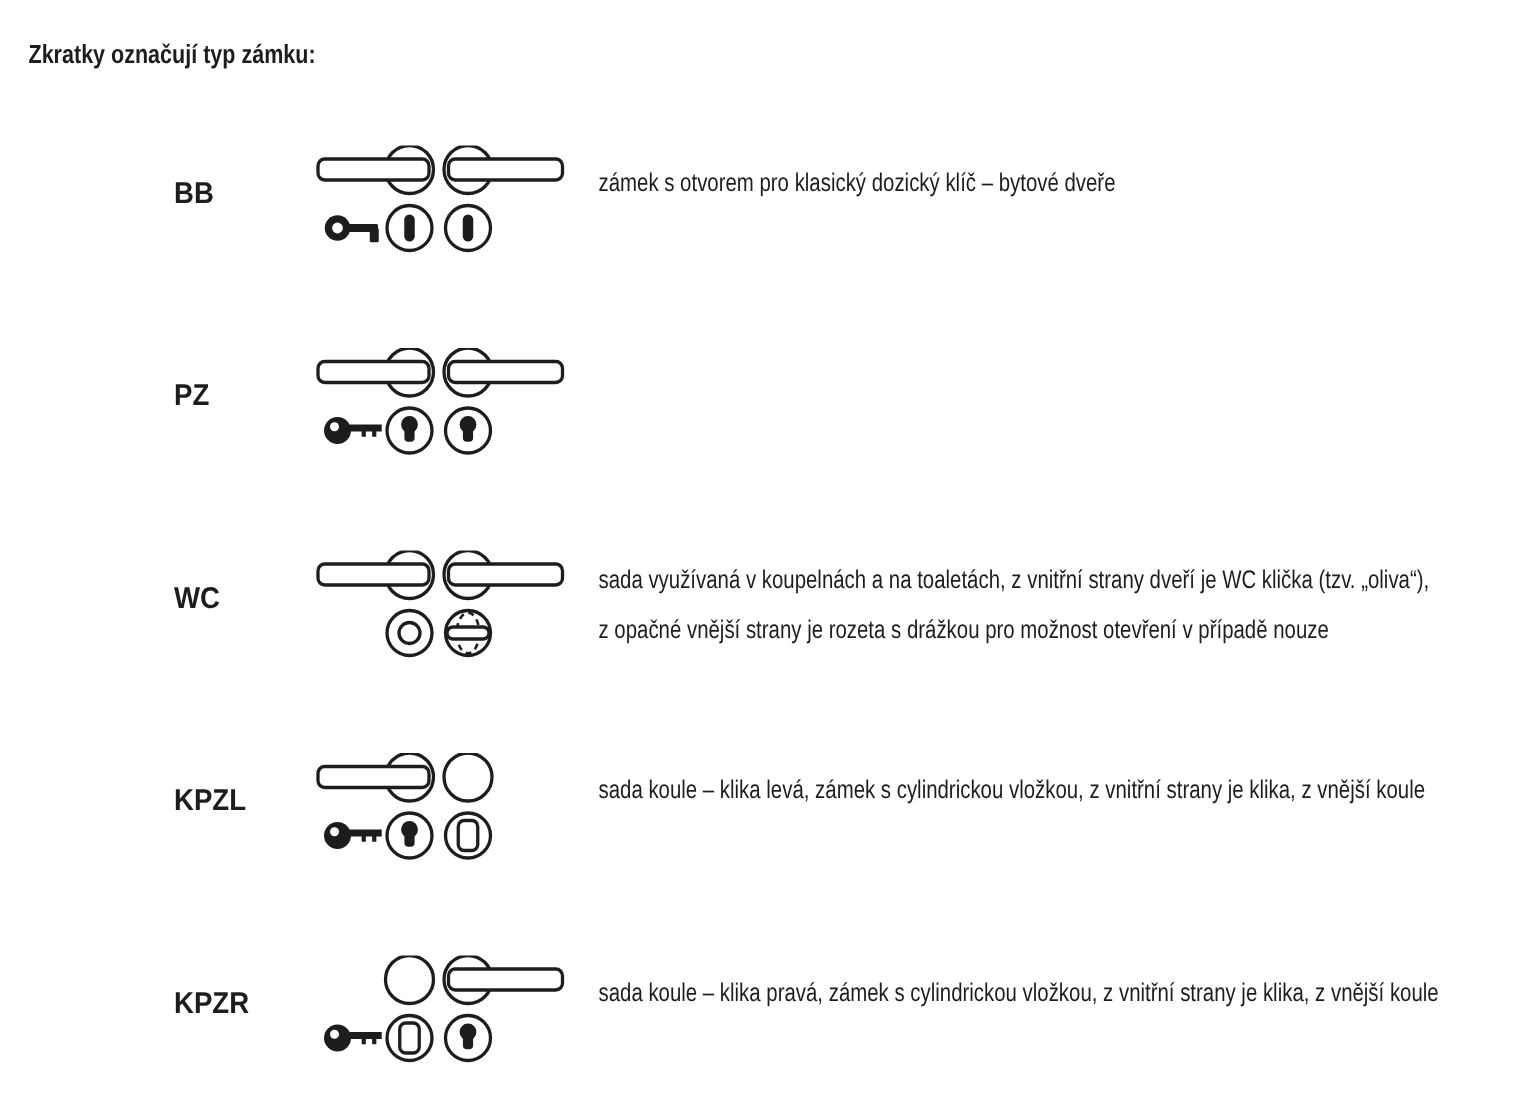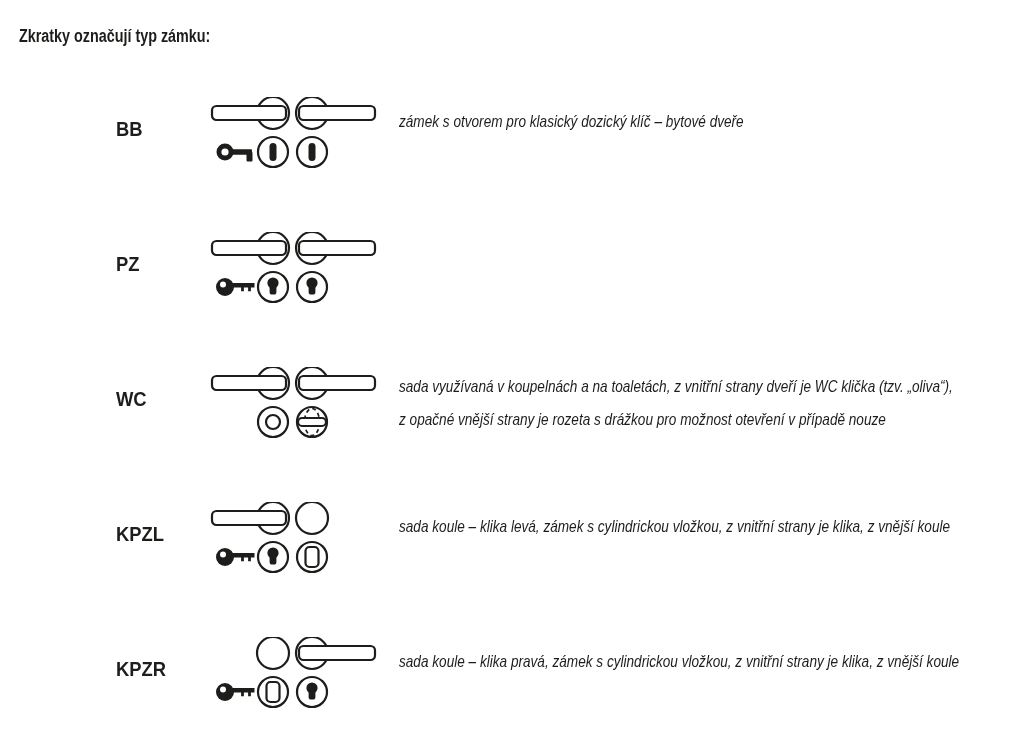--- a/index.html
+++ b/index.html
@@ -15,21 +15,21 @@
   .row{position:absolute;left:4px;width:1011px;height:72px;}
   .row-0{top:97px;} .row-1{top:232px;} .row-2{top:367px;} .row-3{top:502px;} .row-4{top:637px;}
   .code{
     position:absolute;left:112px;top:21px;
     font-size:20px;font-weight:bold;white-space:nowrap;
     transform:scaleX(0.92);transform-origin:left top;
   }
   .icons{position:absolute;left:205px;top:0;width:168px;height:72px;}
   .desc{
     position:absolute;left:395px;top:14px;
-    font-size:17px;line-height:21px;white-space:nowrap;font-style:italic;
+    font-size:17px;line-height:21px;white-space:nowrap;
   }
   .row.two-line .desc{top:3px;line-height:33px;}
   .desc .line{transform:scaleX(0.8);transform-origin:left center;}
   .desc .line:empty{display:none;}
   .icons .o{fill:#ffffff;stroke:#1d1d1b;stroke-width:2.2;}
 </style>
 </head>
 <body>
 
 <div class="page-title">Zkratky označují typ zámku:</div>

